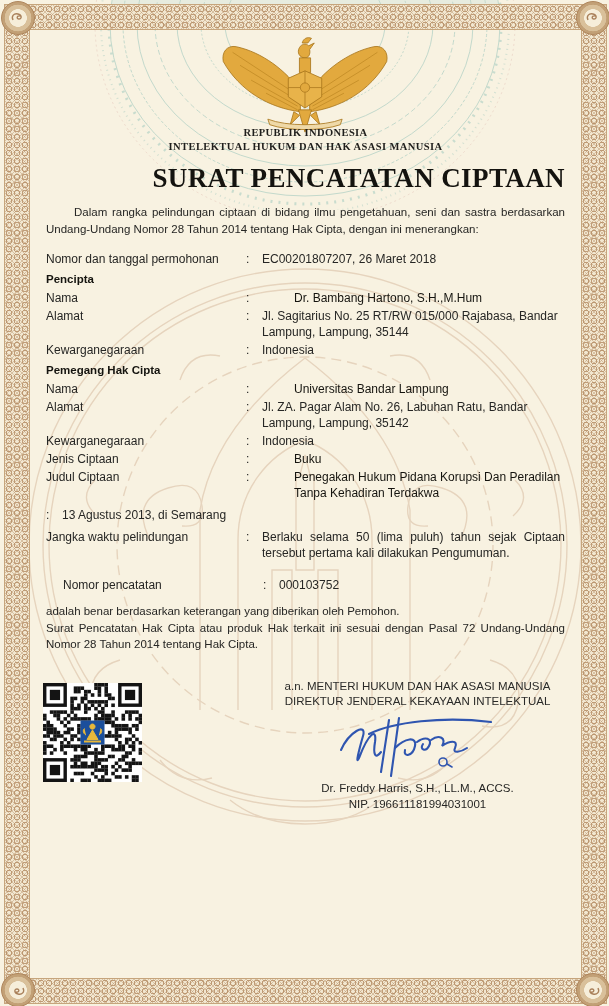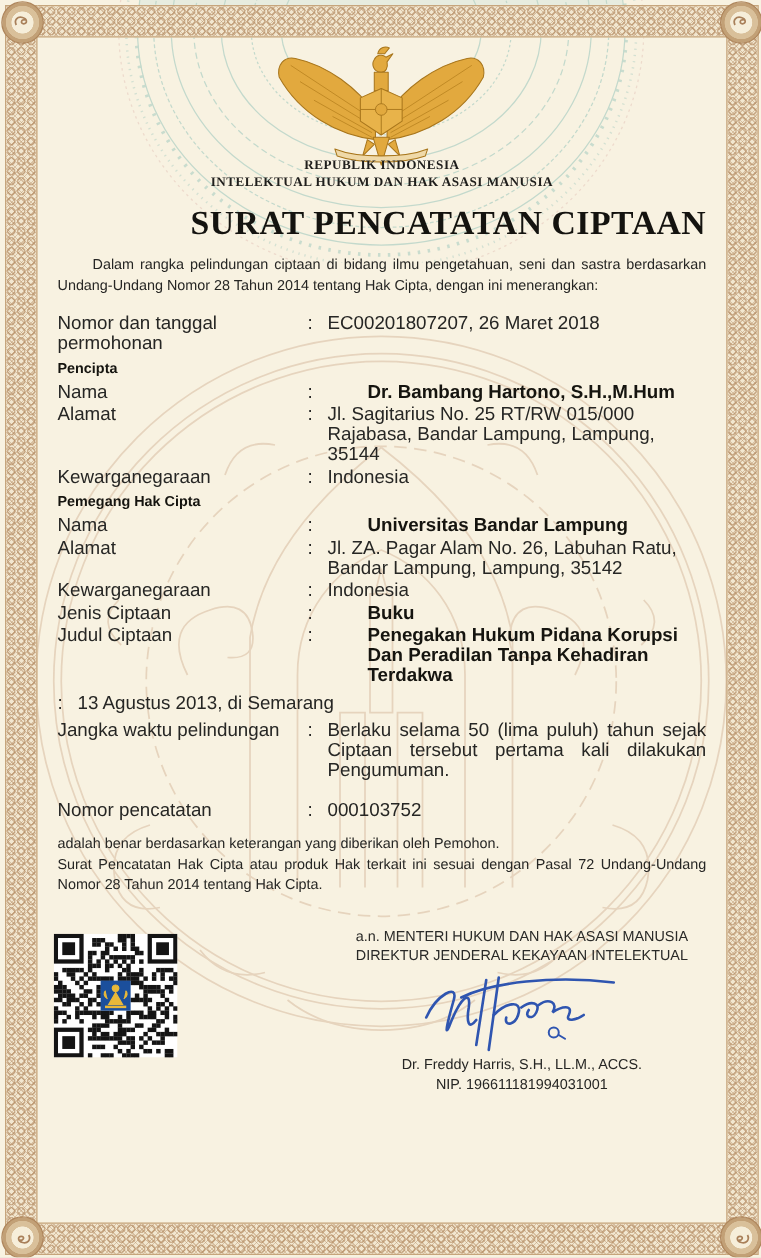--- a/index.html
+++ b/index.html
@@ -52,26 +52,26 @@
   }
   .title{
     margin:9px 0 10px 0;text-align:right;white-space:nowrap;
     font-family:"Liberation Serif", serif;font-weight:bold;
     font-size:27px;letter-spacing:.4px;color:#14130f;
   }
   .intro{
     margin:0 0 13px 0;font-size:11.5px;line-height:17px;
     text-align:justify;text-indent:28px;
   }
-  .row{display:flex;margin-bottom:2px;font-size:15px;line-height:16px;}
+  .row{display:flex;margin-bottom:2px;font-size:12px;line-height:16px;}
   .row .lab{width:200px;flex:0 0 200px;}
   .row .lab.just{text-align:justify;}
   .row .colon{width:16px;flex:0 0 16px;text-align:left;}
   .row .val{flex:1;}
-  .row .val.b{font-weight:bold;color:#15140f;padding-left:32px;}
+  .row .val.b{font-weight:normal;color:#15140f;padding-left:32px;}
   .row .val.just{text-align:justify;}
   .sec{font-weight:bold;color:#15140f;font-size:11.5px;line-height:16px;margin:4px 0 3px 0;}
   .closing{margin:10px 0 0 0;font-size:11.5px;line-height:16.5px;text-align:justify;}
   
   .sign-area{position:relative;margin-top:26px;height:150px;}
   .qr{position:absolute;left:-3px;top:4px;width:99px;height:99px;}
   .sign-block{position:absolute;left:224px;top:0;width:295px;text-align:center;}
   .sign-line{font-size:11.5px;line-height:15px;color:#2a2a28;}
   .sig-svg{display:block;margin:1px auto 0 auto;}
   .signer{font-size:11.5px;line-height:15px;margin-top:1px;}
@@ -236,21 +236,21 @@
     </div>
     <div class="row" style="margin-top:6px;">
       <div class="colon">:</div>
       <div class="val">13 Agustus 2013, di Semarang</div>
     </div>
     <div class="row" style="margin-top:6px;">
       <div class="lab">Jangka waktu pelindungan</div>
       <div class="colon">:</div>
       <div class="val just">Berlaku selama 50 (lima puluh) tahun sejak Ciptaan tersebut pertama kali dilakukan Pengumuman.</div>
     </div>
-    <div class="row" style="margin-top:16px;">
+    <div class="row" style="margin-top:16px;padding-left:17px;">
       <div class="lab">Nomor pencatatan</div>
       <div class="colon">:</div>
       <div class="val">000103752</div>
     </div>
 
     <p class="closing"><span>adalah benar berdasarkan keterangan yang diberikan oleh Pemohon.</span><br><span>Surat Pencatatan Hak Cipta atau produk Hak terkait ini sesuai dengan Pasal 72 Undang-Undang Nomor 28 Tahun 2014 tentang Hak Cipta.</span></p>
 
     <div class="sign-area">
       <svg class="qr" id="qr-svg" viewBox="0 0 99 99">
           <rect x="0" y="0" width="99" height="99" fill="#ffffff"></rect>

